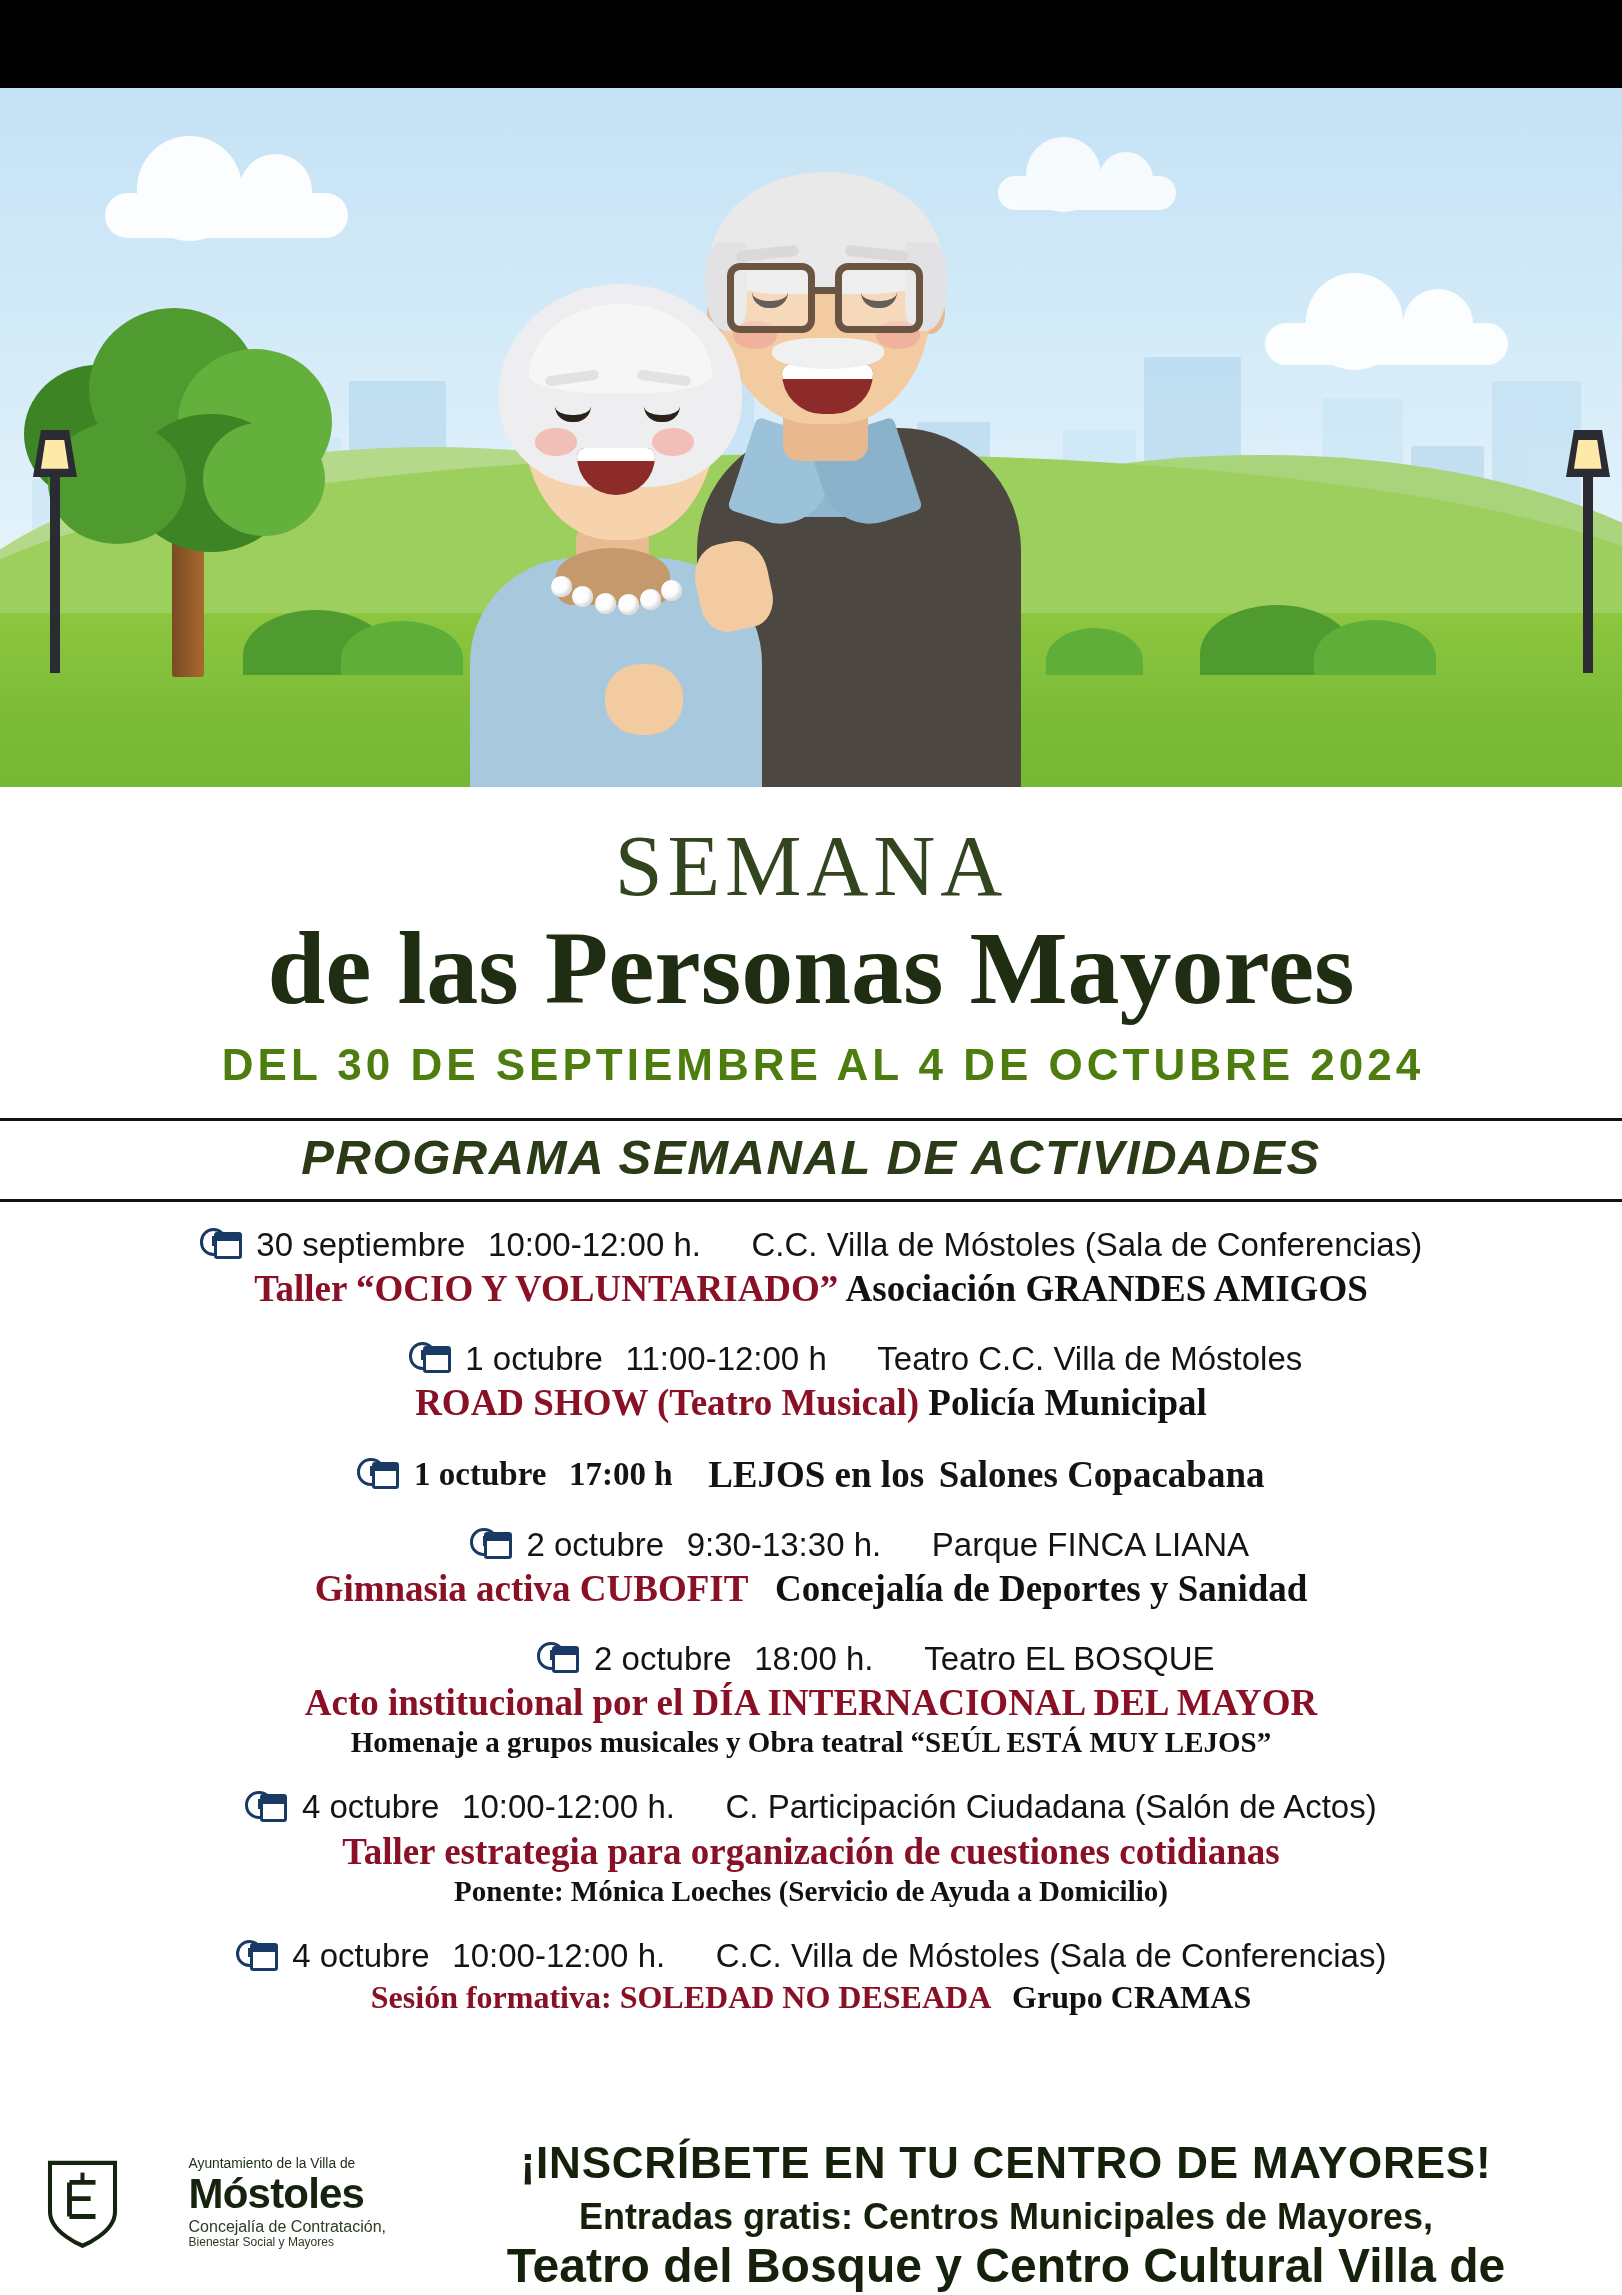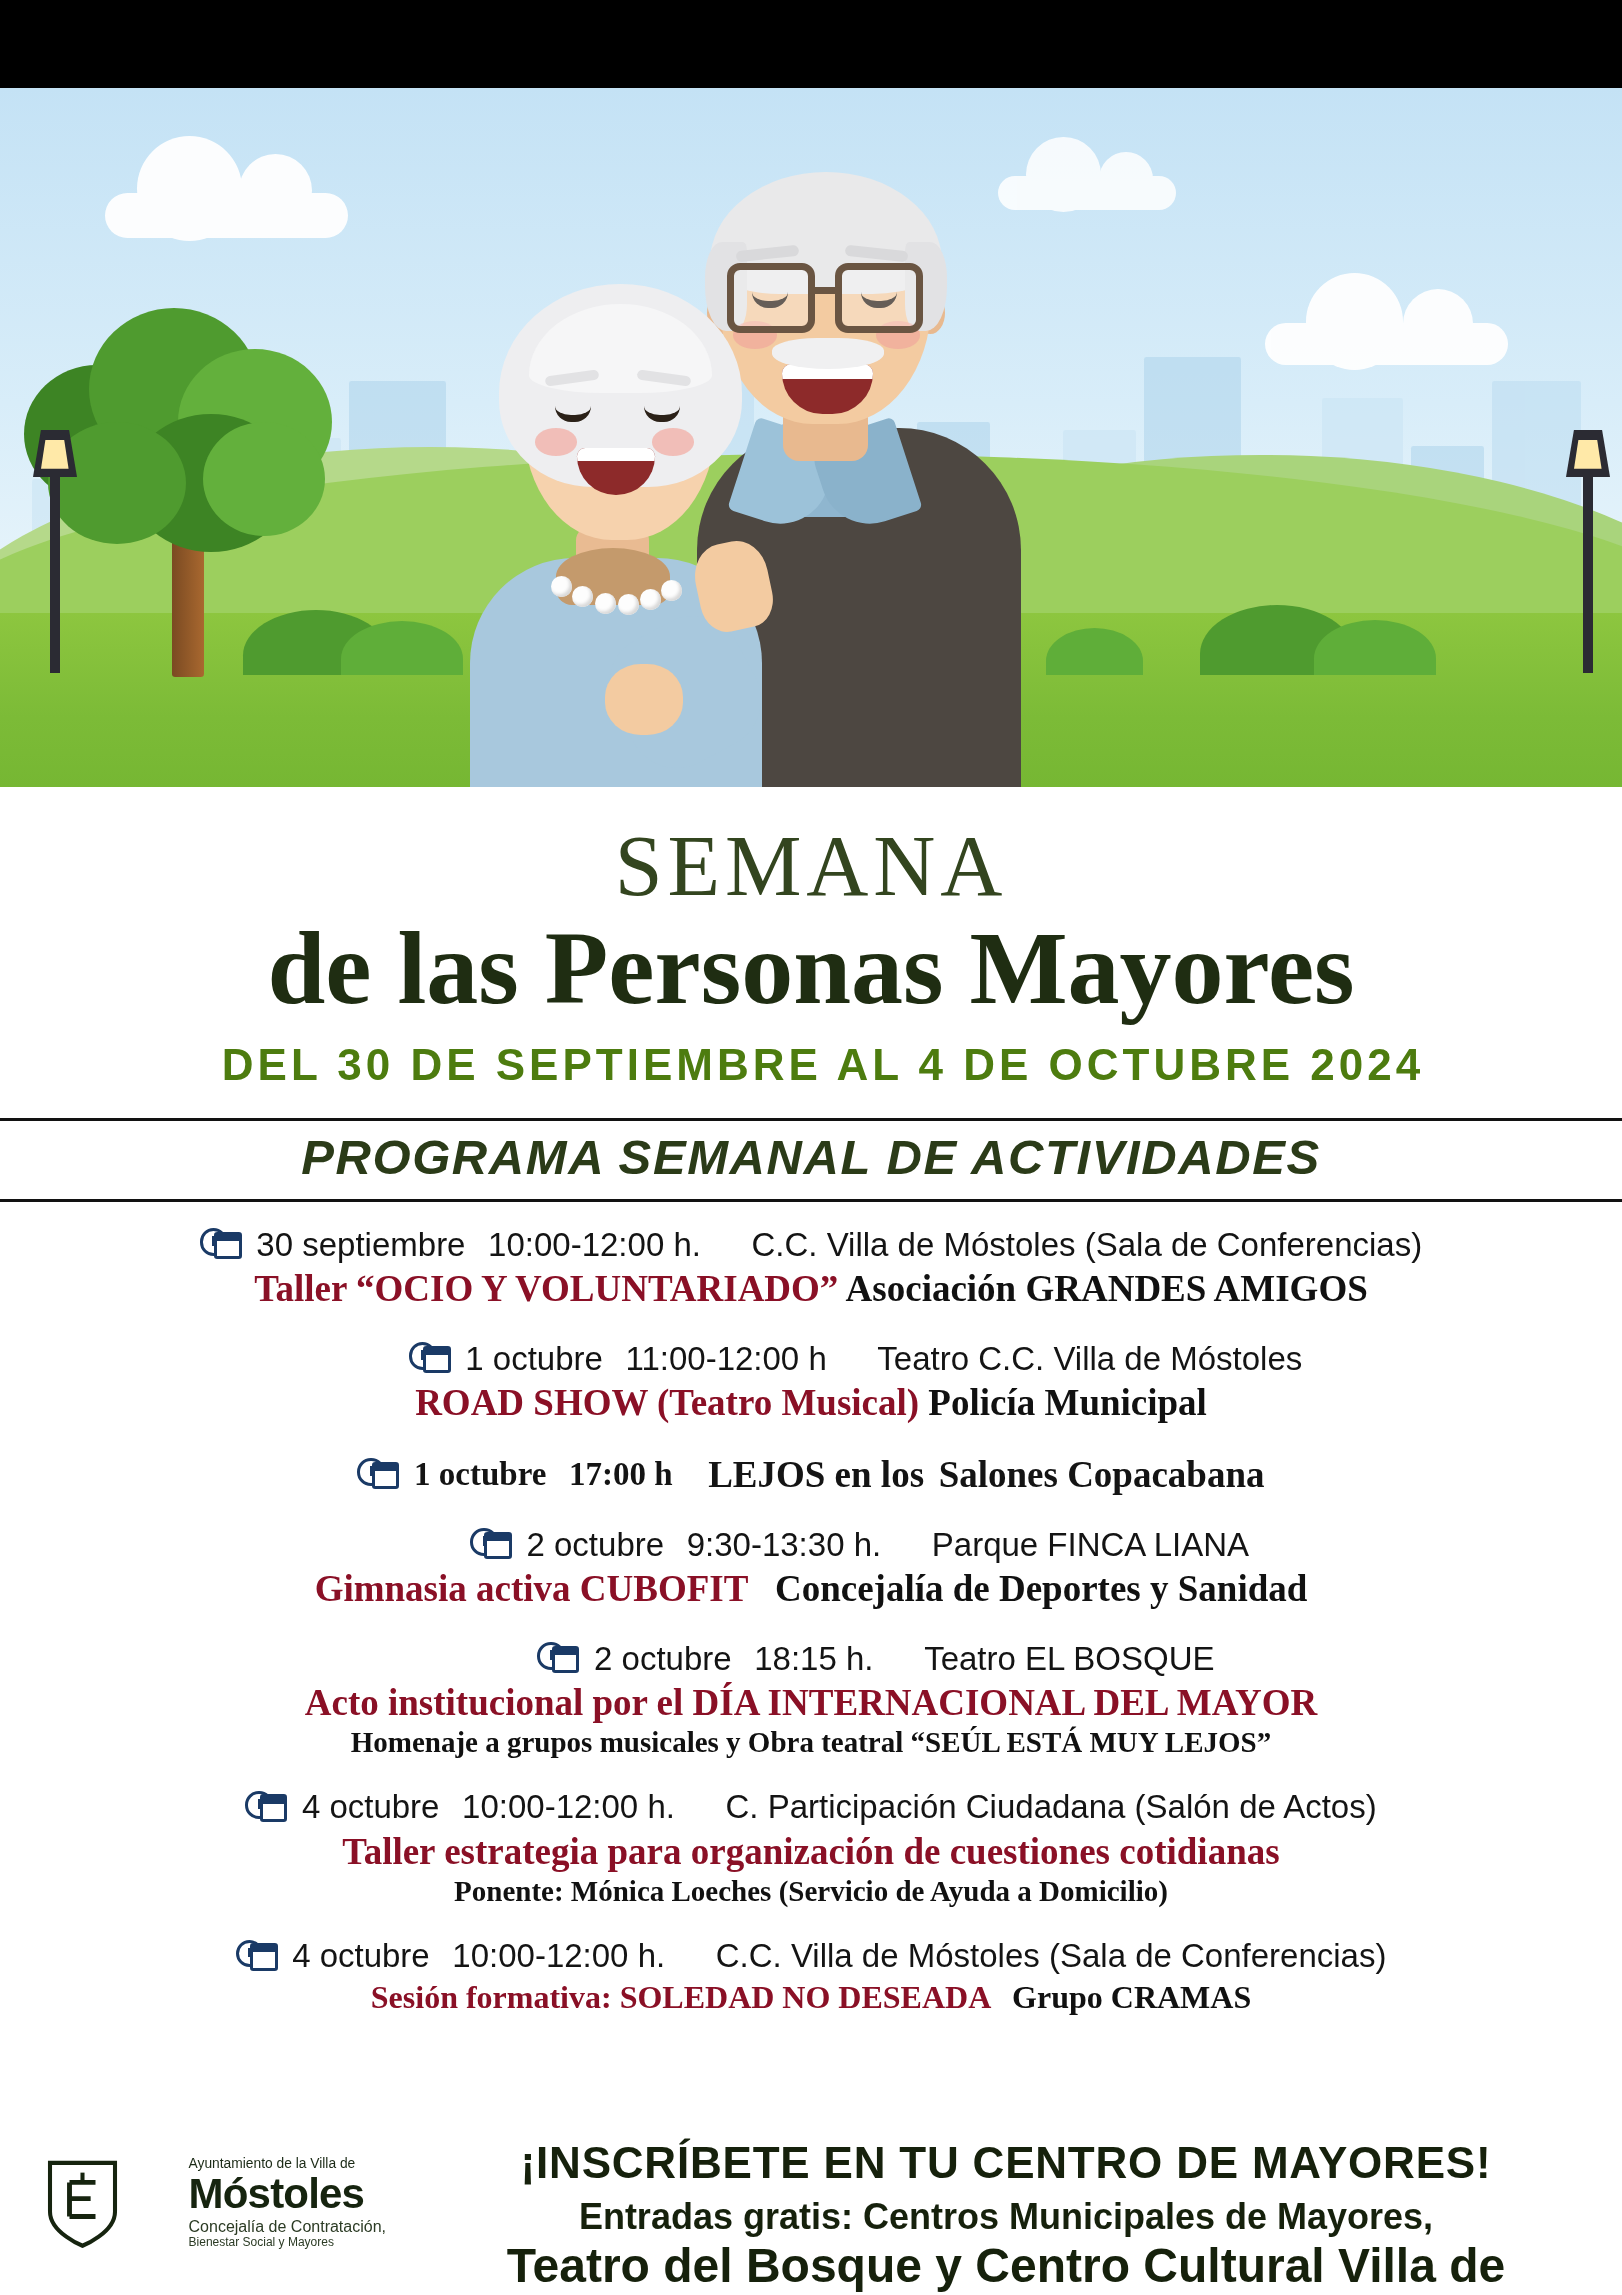--- a/index.html
+++ b/index.html
@@ -573,21 +573,21 @@
 
     <div class="spacer-xl"></div>
 
     <div class="event">
       <div class="ev-line1" style="padding-left:130px;">
         <span class="cal-icon">
             <span class="clock"></span>
             <span class="cal"></span>
           </span>
         <span class="ev-date">2 octubre</span>
-        <span class="ev-time">18:15 h.</span>
+        <span class="ev-time">18:00 h.</span>
         <span class="ev-place">Teatro EL BOSQUE</span>
       </div>
       <div class="ev-line2">
         <span class="hl">Acto institucional por el DÍA INTERNACIONAL DEL MAYOR</span>
       </div>
       <div class="ev-line3">Homenaje a grupos musicales y Obra teatral “SEÚL ESTÁ MUY LEJOS”</div>
     </div>
 
     <div class="spacer-xl"></div>
 

